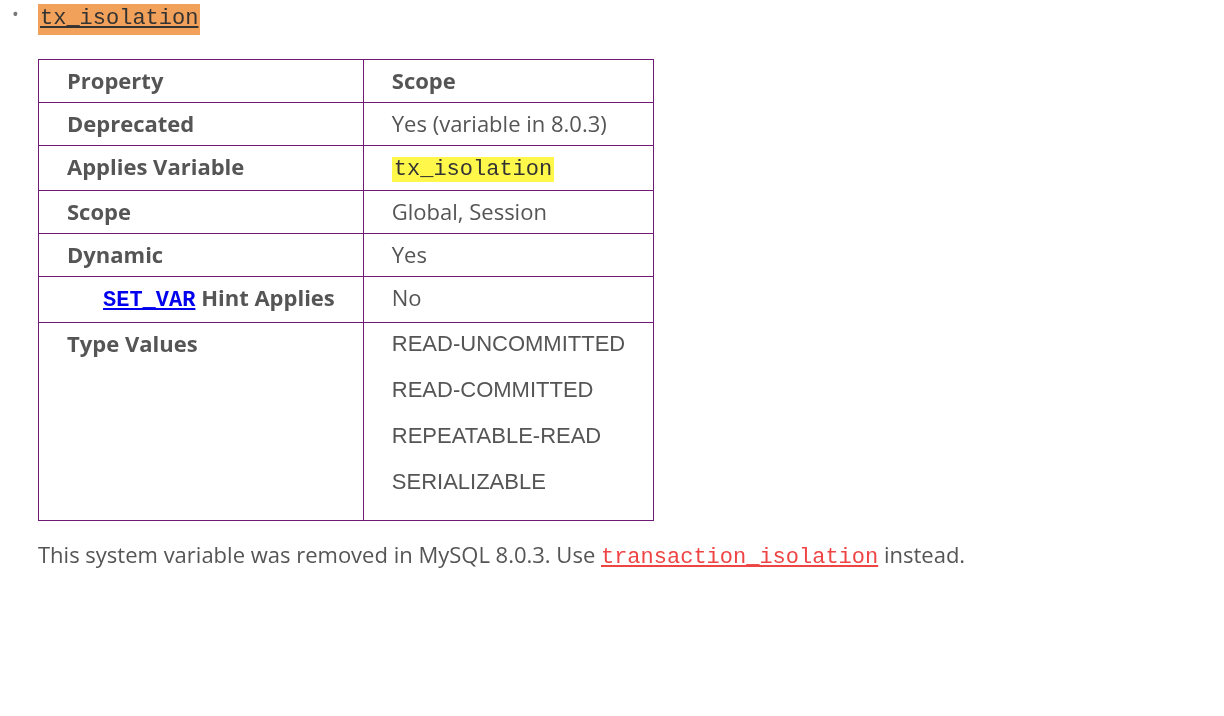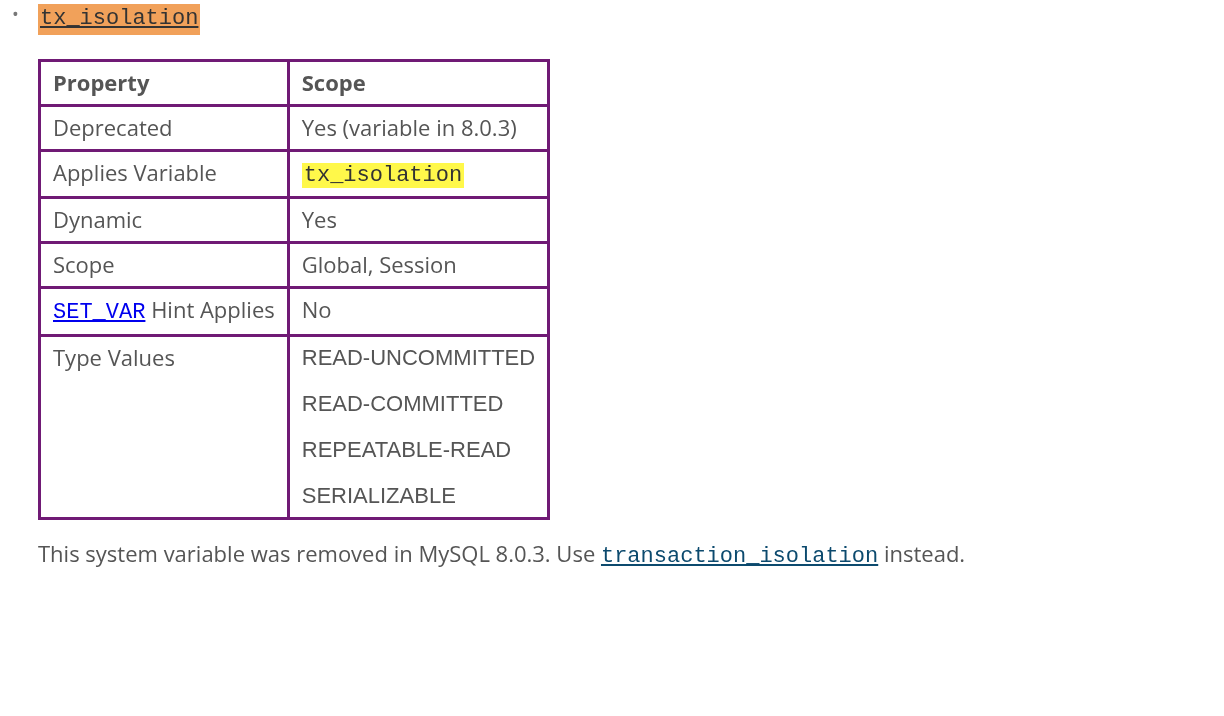--- a/index.html
+++ b/index.html
@@ -42,66 +42,67 @@
       padding: 0 2px;
       display: inline-block;
       line-height: 1.4;
     }
     table.prop-table {
       border-collapse: collapse;
       margin: 24px 0 18px 0;
     }
     table.prop-table th,
     table.prop-table td {
-      border: 3px solid #701a75;
-      padding: 5px 12px;
+      border: 1px solid #701a75;
+      padding: 5px 28px;
       text-align: left;
       vertical-align: top;
       font-size: 22px;
       line-height: 1.45;
     }
     table.prop-table th {
-      font-weight: 400;
+      font-weight: 700;
       color: #555;
       background: #fff;
     }
     table.prop-table thead th {
       font-weight: 700;
     }
     table.prop-table td {
       color: #555;
     }
     .mono {
       font-family: "Courier New", Courier, monospace;
     }
     .underline {
       text-decoration: underline;
+      margin-left: 36px;
     }
     mark {
       background: #fff84a;
       color: #333;
       padding: 0 2px;
     }
     .valid-values p {
       margin: 0 0 14px 0;
       font-family: Liberation Sans, sans-serif;
     }
     .valid-values p:last-child {
-      margin-bottom: 0;
+      margin-bottom: 17px;
     }
     .note {
       margin: 10px 0 0 0;
       font-size: 22px;
       color: #555;
       line-height: 1.45;
     }
     .link-mono {
       font-family: "Courier New", Courier, monospace;
       text-decoration: underline;
-      color: #0c4a6e;
+      color: #ef4444;
     }
   </style>
 </head>
 <body>
 
 <div class="content">
   <ul>
     <li class="item">
       <a class="var-heading" href="#">tx_isolation</a>
 
@@ -117,26 +118,26 @@
             <th>Deprecated</th>
             <td>Yes (variable in 8.0.3)</td>
           </tr>
           <tr>
             <th>Applies Variable</th>
             <td>
               <mark class="mono">tx_isolation</mark>
             </td>
           </tr>
           <tr>
+            <th>Scope</th>
+            <td>Global, Session</td>
+          </tr>
+          <tr>
             <th>Dynamic</th>
             <td>Yes</td>
-          </tr>
-          <tr>
-            <th>Scope</th>
-            <td>Global, Session</td>
           </tr>
           <tr>
             <th>
               <a href="#" class="mono underline">SET_VAR</a><span> Hint Applies</span>
             </th>
             <td>No</td>
           </tr>
           <tr>
             <th>Type Values</th>
             <td class="valid-values">

